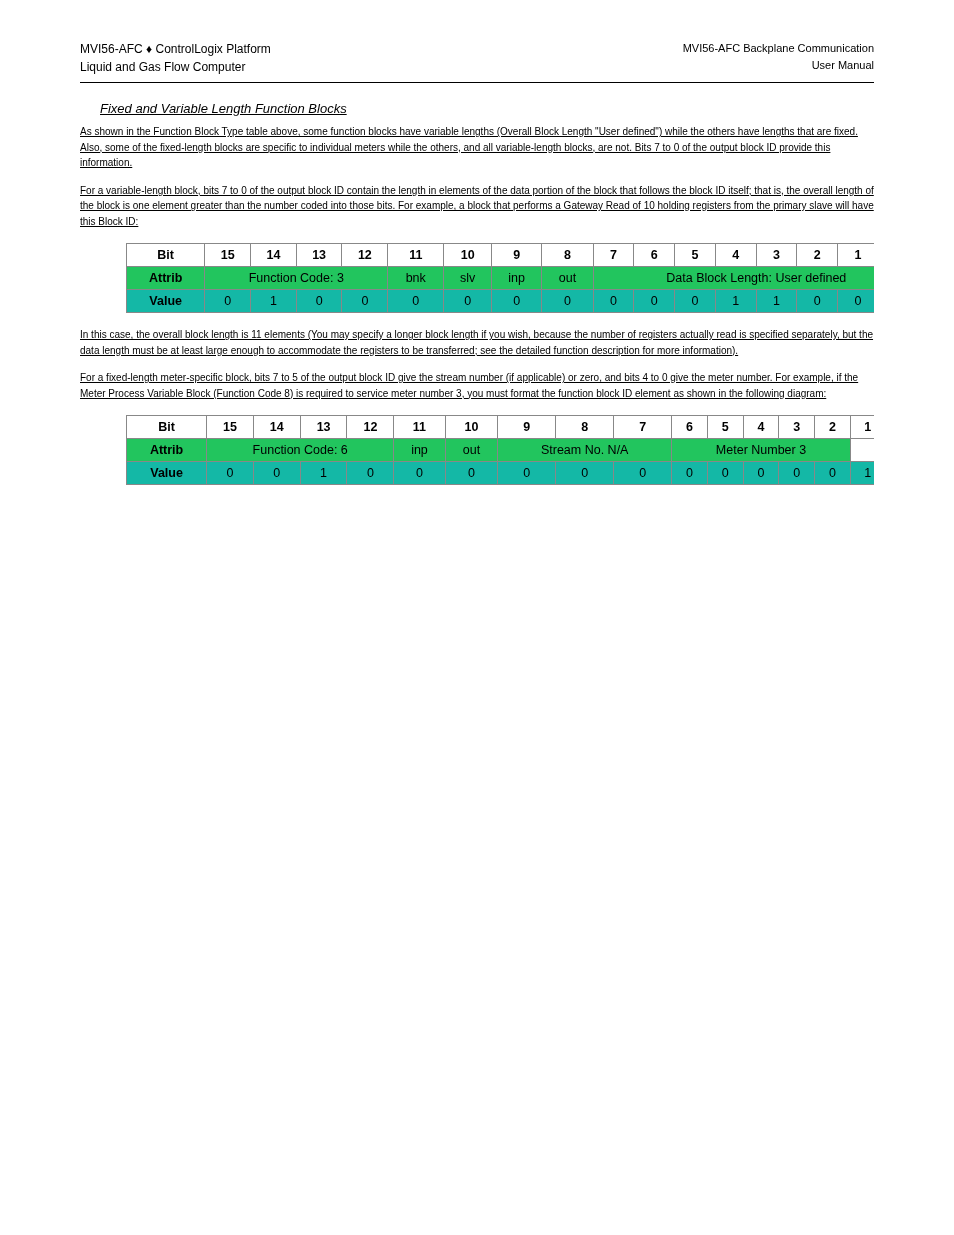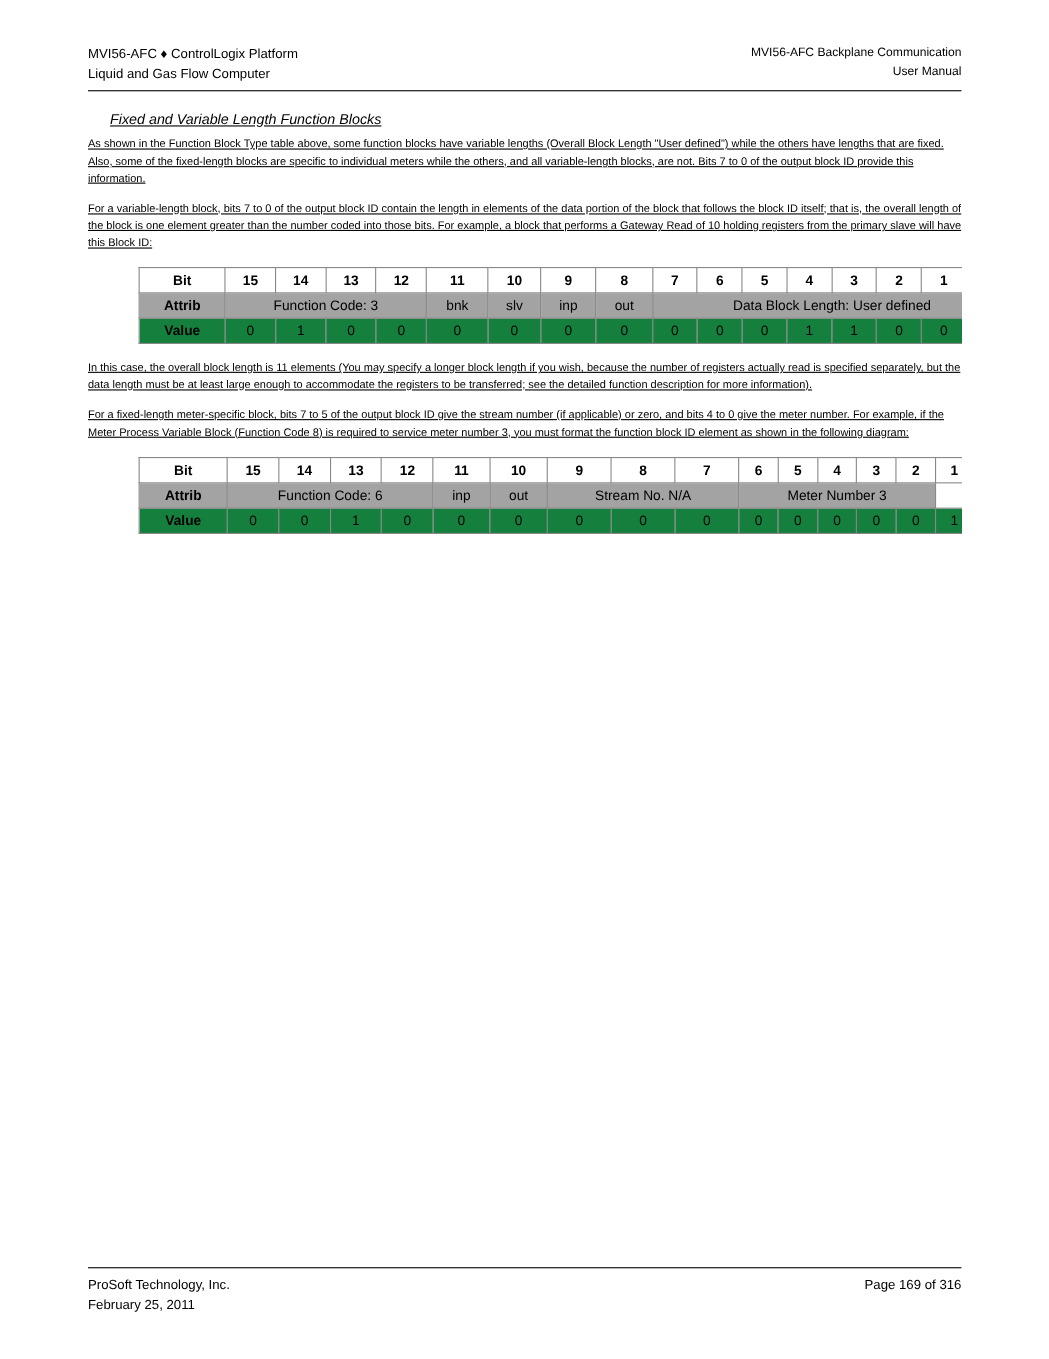--- a/index.html
+++ b/index.html
@@ -66,22 +66,22 @@
       border: 1px solid #888;
       padding: 4px 6px;
       text-align: center;
       white-space: nowrap;
     }
     table tr:first-child td {
       background: #fff;
       font-weight: bold;
     }
     .row-bit td { background: #fff; }
-    .row-attrib td { background: #a3a3a3; }
-    .row-value td { background: #15803d; }
+    .row-attrib td { background: #22c55e; }
+    .row-value td { background: #14b8a6; }
     .label-cell {
       font-weight: bold;
       text-align: center;
     }
     .footer {
       margin-top: auto;
       border-top: 1.5px solid #000;
       display: flex;
       justify-content: space-between;
       padding-top: 6px;
@@ -221,22 +221,13 @@
           <td>0</td>
           <td>1</td>
           <td>1</td>
         </tr>
       </tbody>
         </table>
     </div>
 
   </div>
 
-  <div class="footer">
-    <div class="footer-left">
-      <div>ProSoft Technology, Inc.</div>
-      <div>February 25, 2011</div>
-    </div>
-    <div class="footer-right">
-      <div>Page 169 of 316</div>
-    </div>
-  </div>
 </div>
 
 </body></html>

